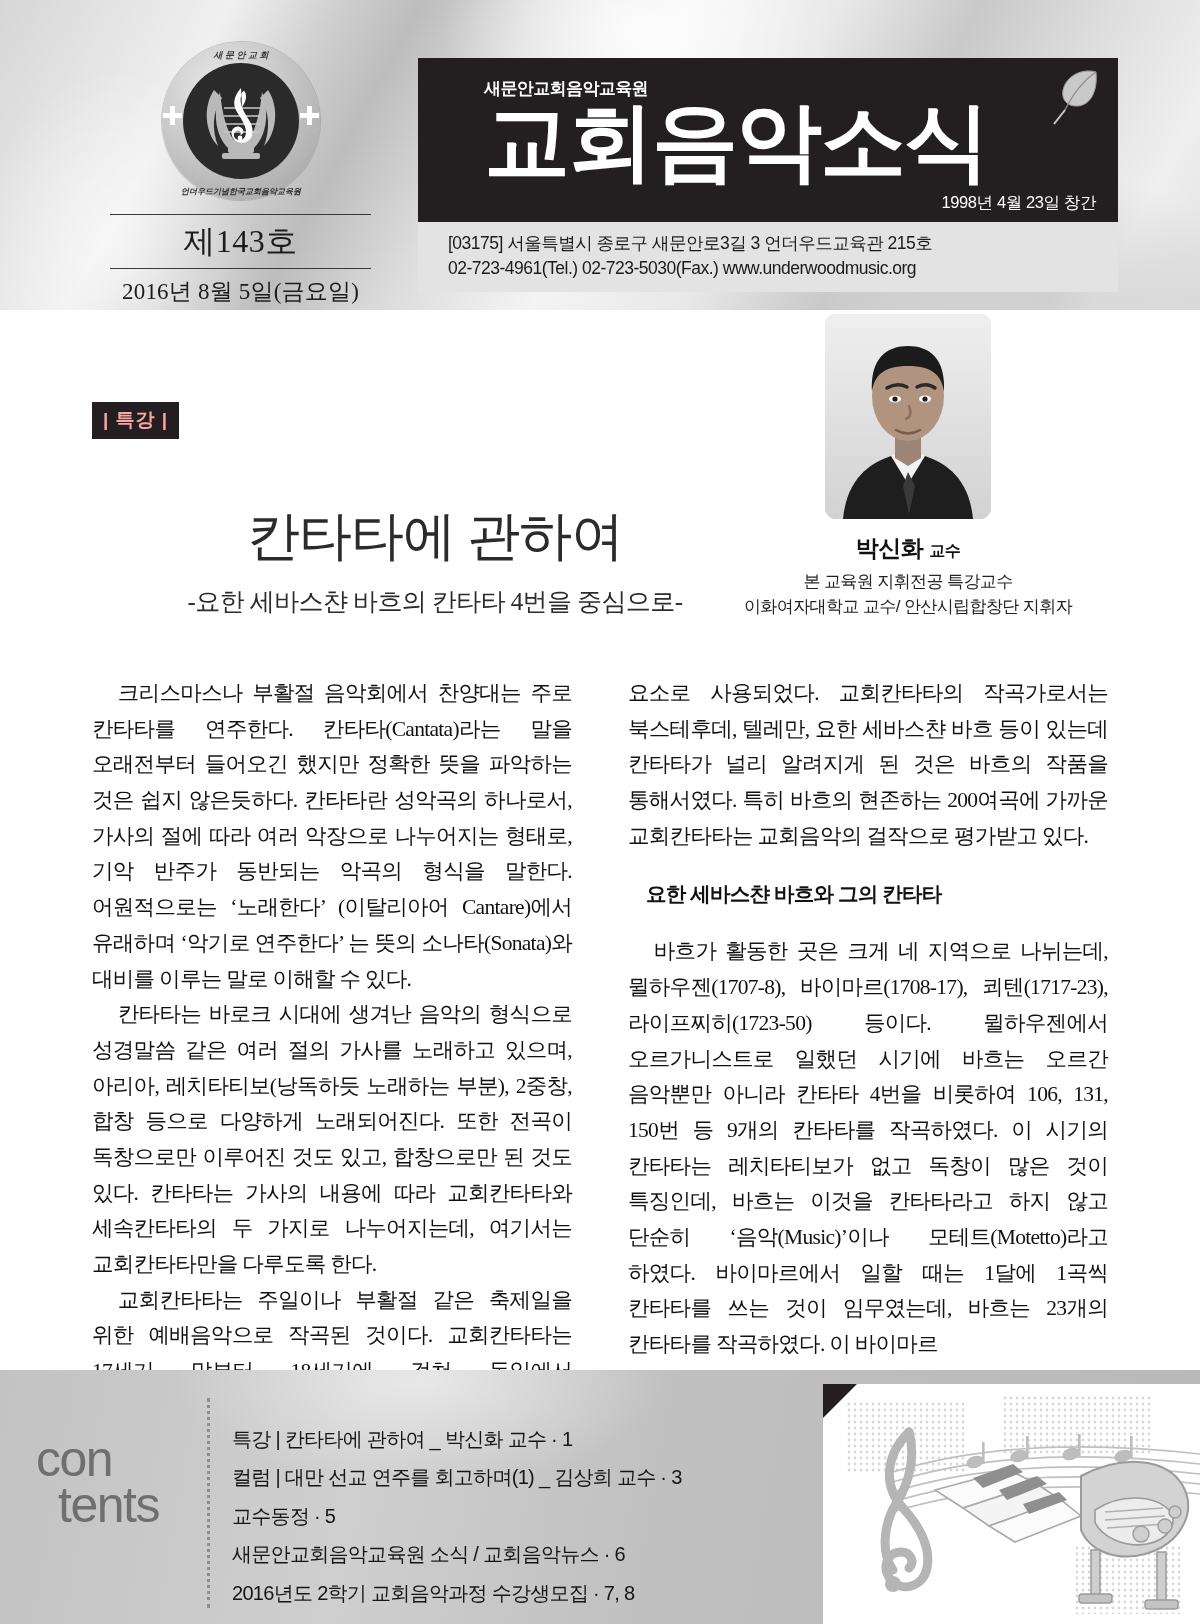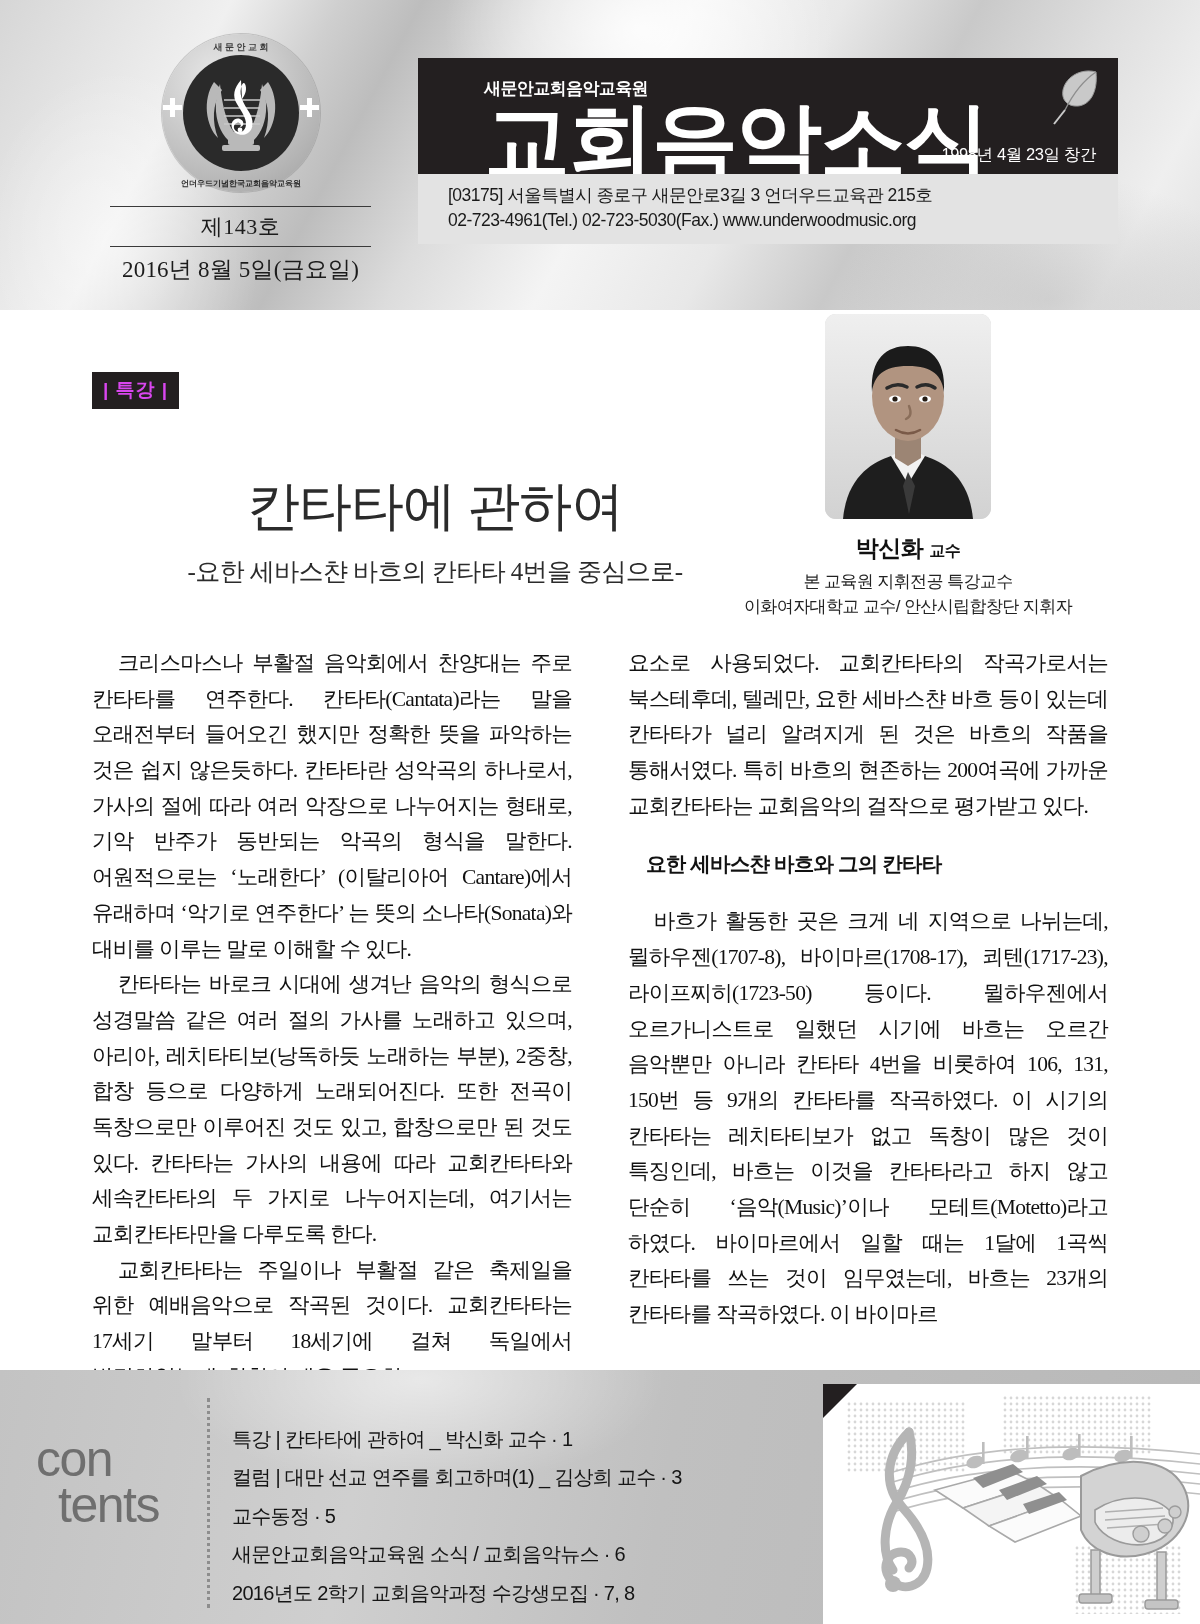--- a/index.html
+++ b/index.html
@@ -38,25 +38,26 @@
   
   .ident {
     position: absolute;
     left: 88px; top: 30px;
     width: 305px;
     text-align: center;
     z-index: 3;
   }
   .emblem {
     width: 158px; height: 158px;
-    margin: 4px auto 0;
+    margin: 12px auto 0;
     border-radius: 50%;
     position: relative;
     background: radial-gradient(circle at 35% 28%, #e8e8e8, #b4b4b4 72%, #9c9c9c 100%);
     box-shadow: 0 0 0 1px rgba(120,120,120,.35);
+    font-style: italic;
   }
   .emblem-inner {
     position: absolute;
     left: 21px; top: 21px;
     width: 116px; height: 116px;
     border-radius: 50%;
     background: #2a2a2a;
   }
   .emblem svg { position: absolute; left: 0; top: 0; }
   .emblem .cross {
@@ -69,21 +70,21 @@
     content: "";
     position: absolute;
     left: 7px; top: -7px;
     width: 5px; height: 19px;
     background: #fff;
   }
   .emblem .cross.left  { left: 1px; }
   .emblem .cross.right { right: 1px; }
 
   .issue-no {
-    font-size: 22px;
+    font-size: 32px;
     color: #1c1c1c;
     letter-spacing: .5px;
     padding: 5px 0 4px;
     margin: 14px 22px 0;
     border-top: 1.6px solid #3a3a3a;
     border-bottom: 1.6px solid #3a3a3a;
   }
   .issue-date {
     font-size: 23px;
     color: #1c1c1c;
@@ -94,21 +95,21 @@
   
   .banner-wrap {
     position: absolute;
     left: 418px; top: 58px;
     width: 700px;
     z-index: 3;
   }
   .banner {
     position: relative;
     background: #231f20;
-    height: 116px;
+    height: 164px;
     padding: 19px 0 0 66px;
     overflow: hidden;
   }
   .banner-sub {
     font-family: "Liberation Sans", sans-serif;
     font-weight: bold;
     color: #fff;
     font-size: 17px;
     letter-spacing: -.6px;
   }
@@ -149,27 +150,27 @@
   .article {
     position: relative;
     padding: 0 92px;
     height: 1060px;
     background: #fff;
   }
 
   .kicker {
     display: inline-block;
     background: #231f20;
-    color: #d946ef;
+    color: #fca5a5;
     font-family: "Liberation Sans", sans-serif;
     font-weight: bold;
     font-size: 19px;
     padding: 5px 11px 6px;
     letter-spacing: 1px;
-    margin-top: 62px;
+    margin-top: 92px;
   }
 
   
   .author {
     position: absolute;
     right: 92px; top: 4px;
     width: 400px;
     text-align: center;
   }
   .portrait {

